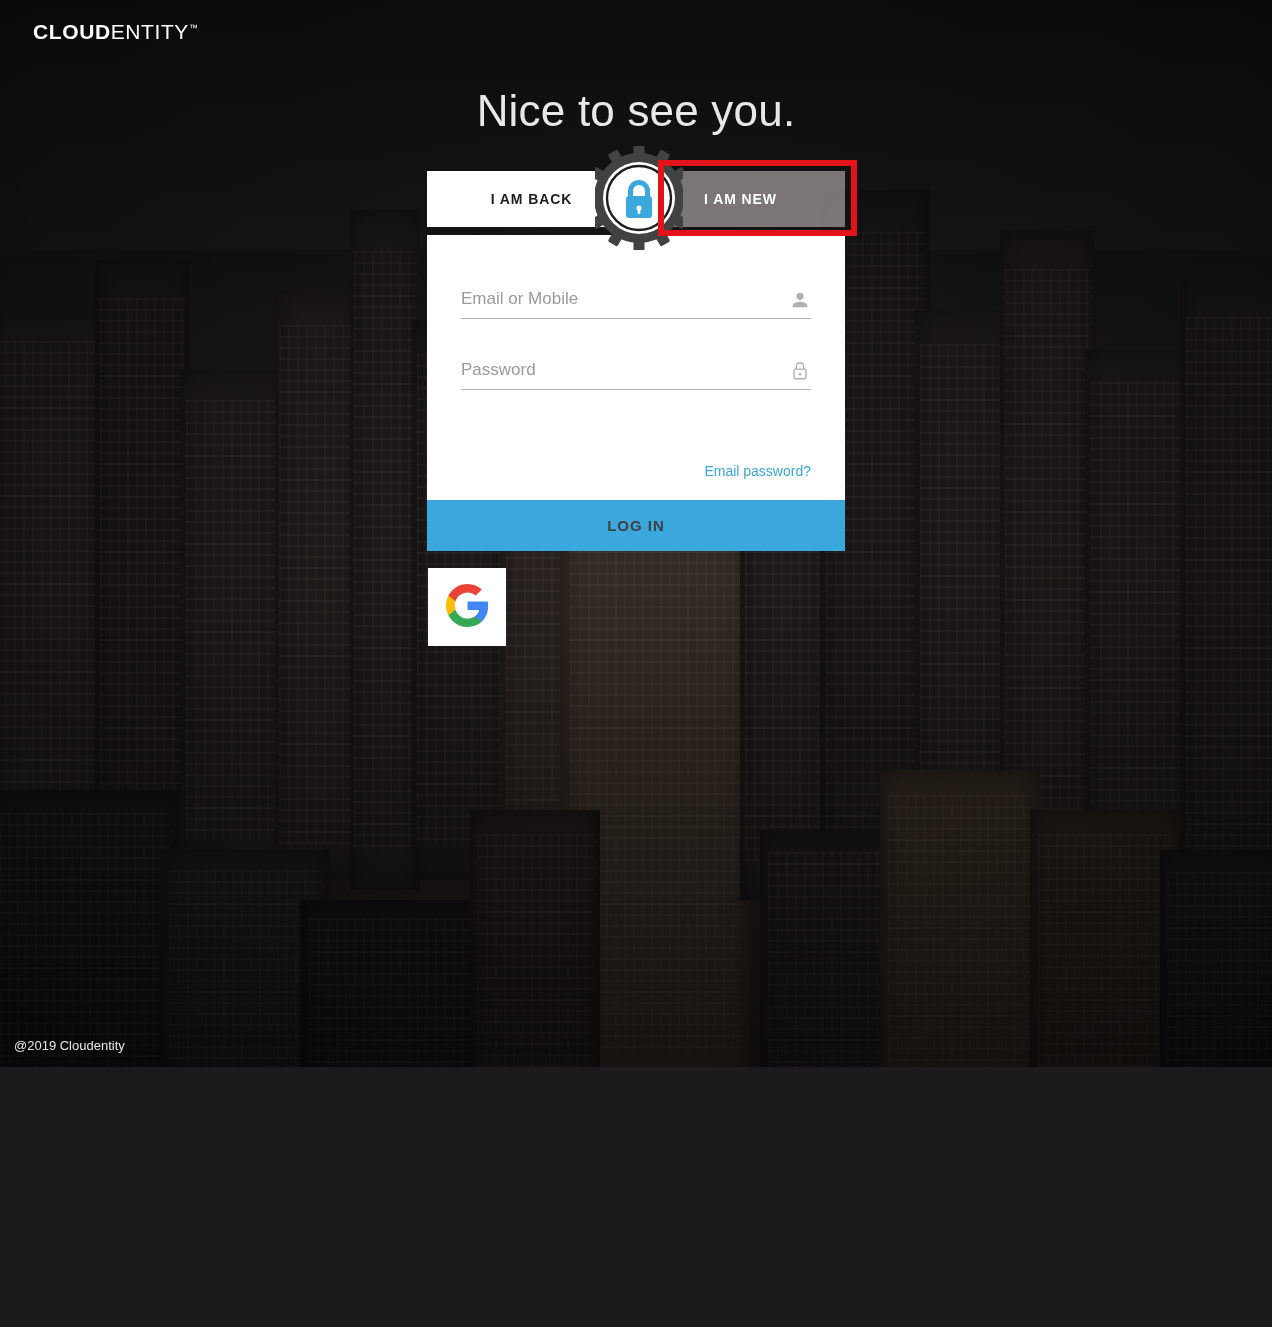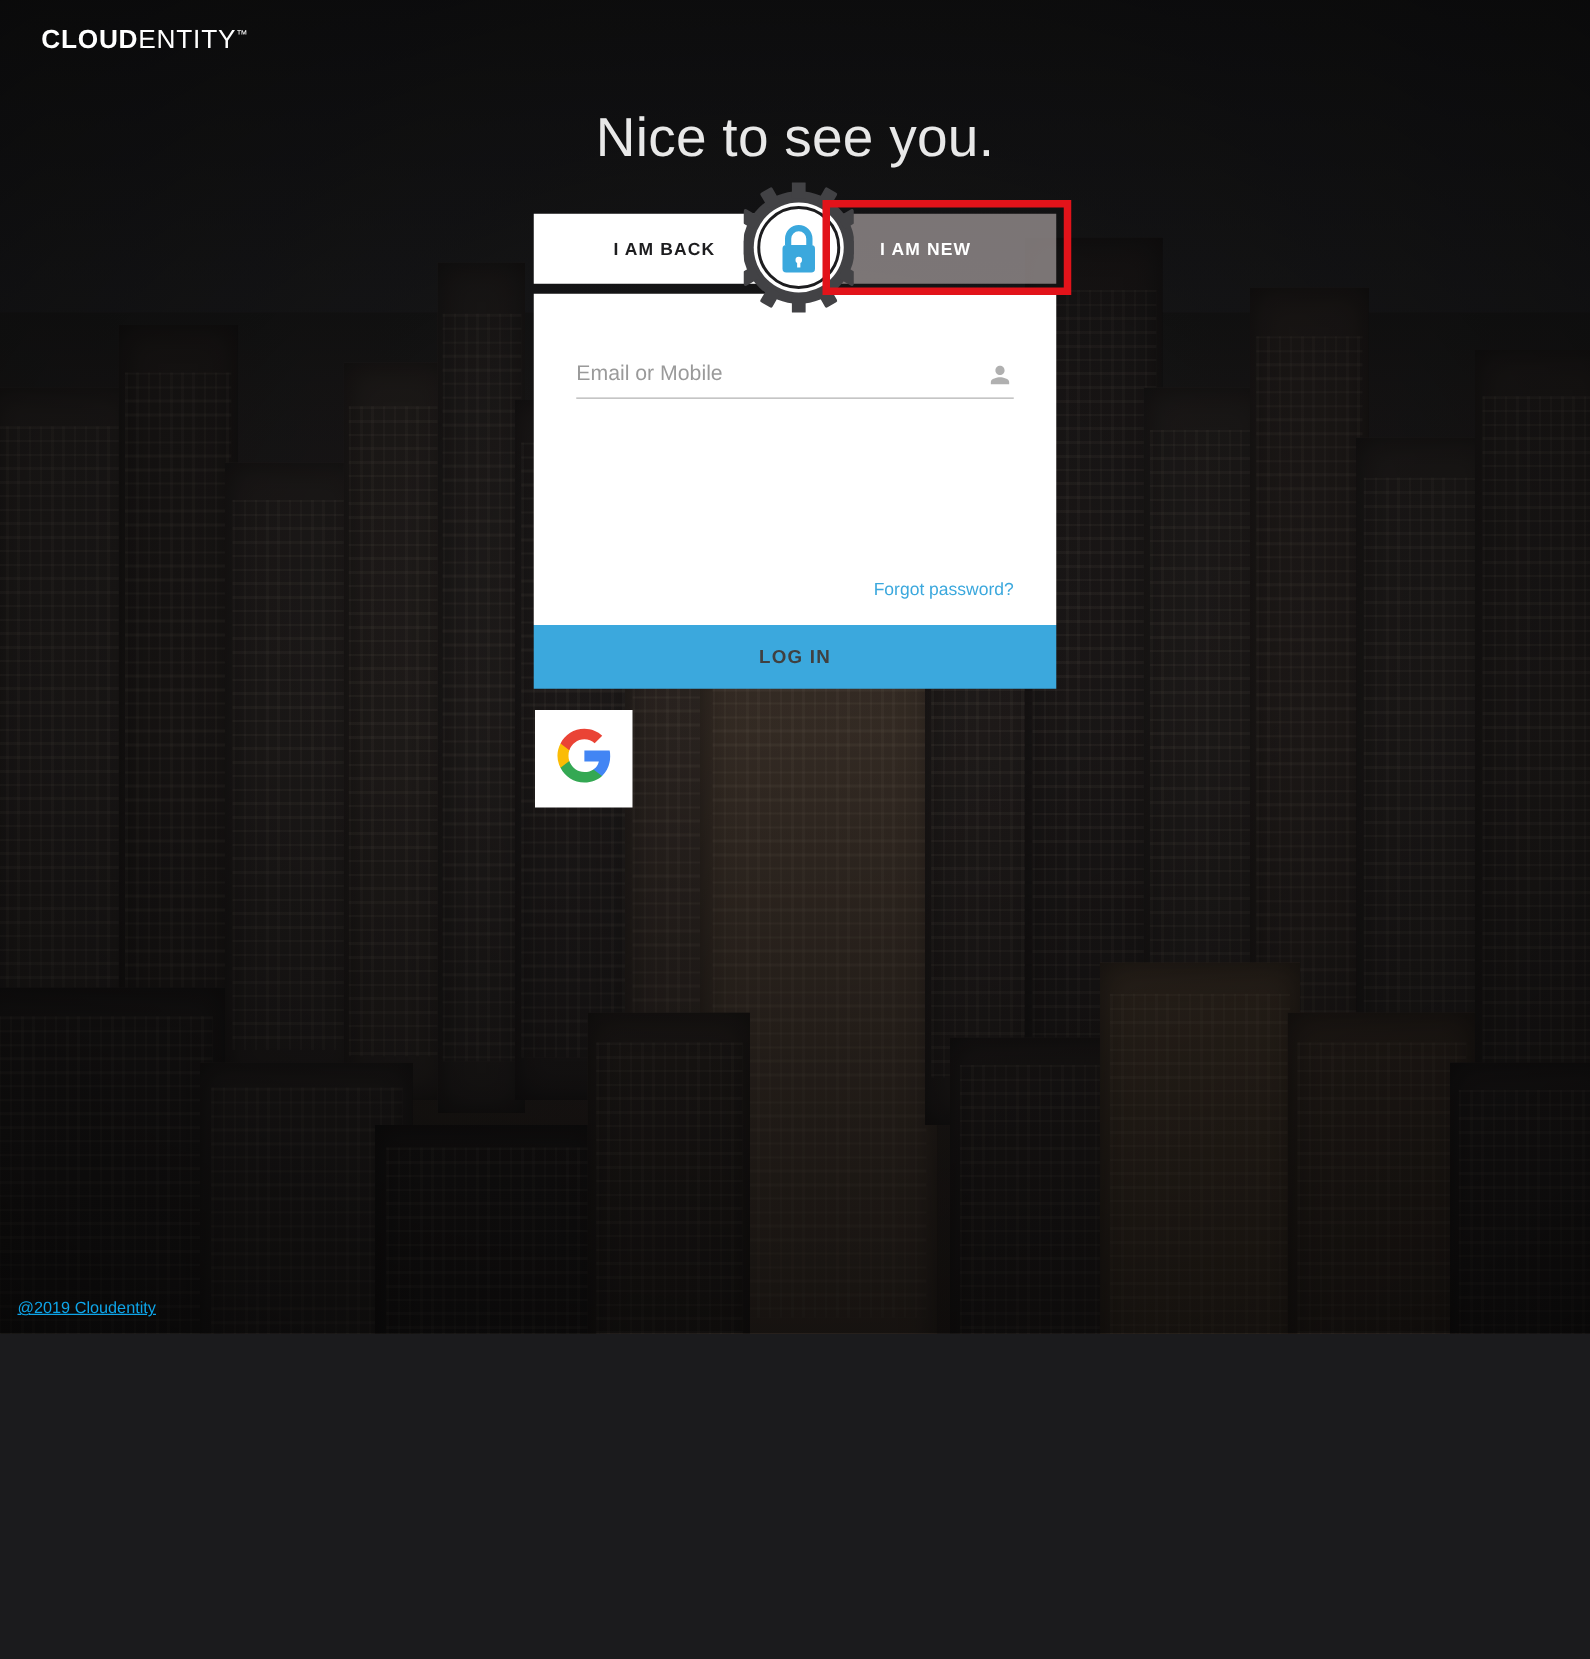--- a/index.html
+++ b/index.html
@@ -143,21 +143,21 @@
     position:absolute; left:428px; top:568px;
     width:78px; height:78px;
     background:#ffffff; cursor:pointer;
     display:flex; align-items:center; justify-content:center;
     z-index:18;
   }
 
   
   .footer {
     position:absolute; left:14px; bottom:14px;
-    font-size:13px; color:#0ea5e9; z-index:30;text-decoration:underline;
+    font-size:13px; color:#e5e5e5; z-index:30;
   }
 </style>
 </head>
 <body>
 
 <div class="page">
 
   <div class="bg">
     <div class="bg-sky"></div>
     <div class="bg-city">
@@ -248,22 +248,32 @@
 
     <div class="field" id="field-email">
       <input type="text" placeholder="Email or Mobile" style="">
       <span class="ficon">
         <svg viewBox="0 0 24 24" width="22" height="22">
           <path fill="#707070" d="M12 12c2.2 0 4-1.8 4-4s-1.8-4-4-4-4 1.8-4 4 1.8 4 4 4zm0 2c-2.7 0-8 1.3-8 4v2h16v-2c0-2.7-5.3-4-8-4z"></path>
         </svg>
       </span>
     </div>
 
-
-    <a class="forgot" href="#">Forgot password?</a>
+    <div class="field" id="field-password">
+      <input type="password" placeholder="Password" style="">
+      <span class="ficon">
+        <svg viewBox="0 0 24 24" width="22" height="22">
+          <path fill="none" stroke="#707070" stroke-width="1.5" d="M8 10V7a4 4 0 0 1 8 0v3"></path>
+          <rect x="5.5" y="10" width="13" height="10.5" rx="1.5" fill="none" stroke="#707070" stroke-width="1.5"></rect>
+          <circle cx="12" cy="15.5" r="1.4" fill="#707070"></circle>
+        </svg>
+      </span>
+    </div>
+
+    <a class="forgot" href="#">Email password?</a>
   </div>
 
   <button class="loginbtn">LOG IN</button>
 
   <div class="google">
     <span>
       <svg viewBox="0 0 48 48" width="47" height="47">
         <path fill="#4285F4" d="M45.1 24.5c0-1.6-.15-3.2-.43-4.7H24v8.9h11.8c-.5 2.7-2.05 5-4.35 6.5v5.4h7c4.1-3.8 6.65-9.4 6.65-16.1z"></path>
         <path fill="#34A853" d="M24 46c5.9 0 10.85-1.95 14.45-5.3l-7-5.4c-1.95 1.3-4.45 2.1-7.45 2.1-5.7 0-10.55-3.85-12.3-9.05h-7.2v5.6C8.1 41.2 15.45 46 24 46z"></path>
         <path fill="#FBBC05" d="M11.7 28.35c-.45-1.3-.7-2.7-.7-4.35s.25-3.05.7-4.35v-5.6H4.5C2.9 17.2 2 20.5 2 24s.9 6.8 2.5 9.95l7.2-5.6z"></path>

